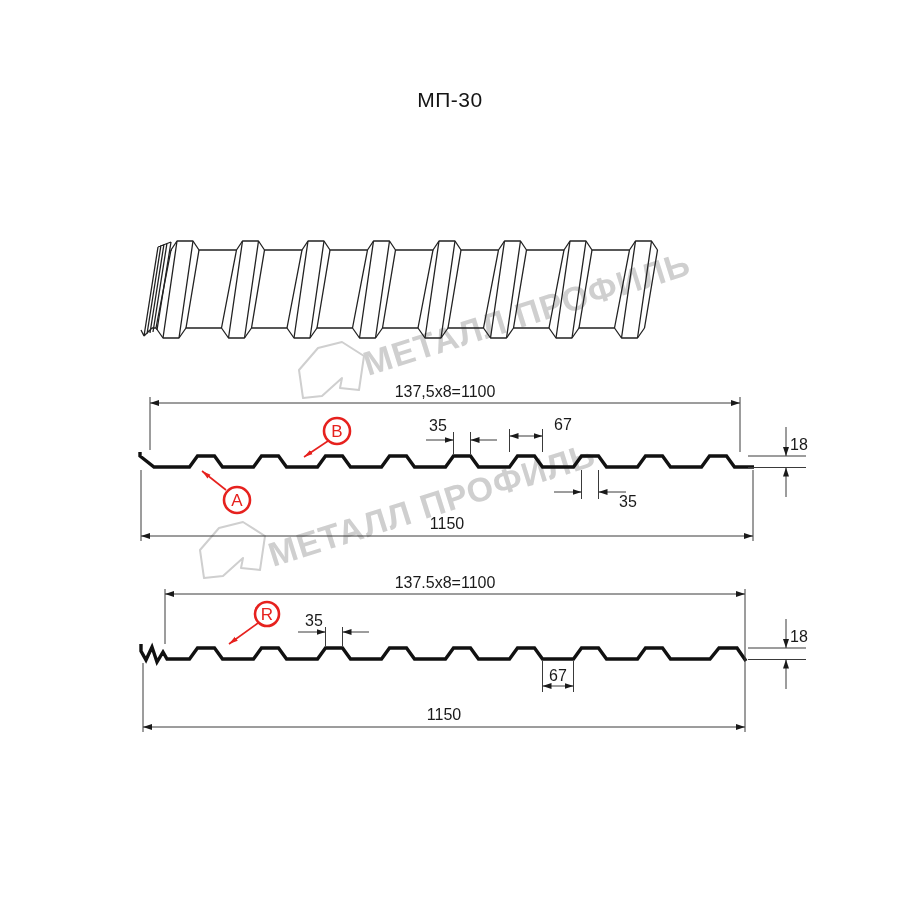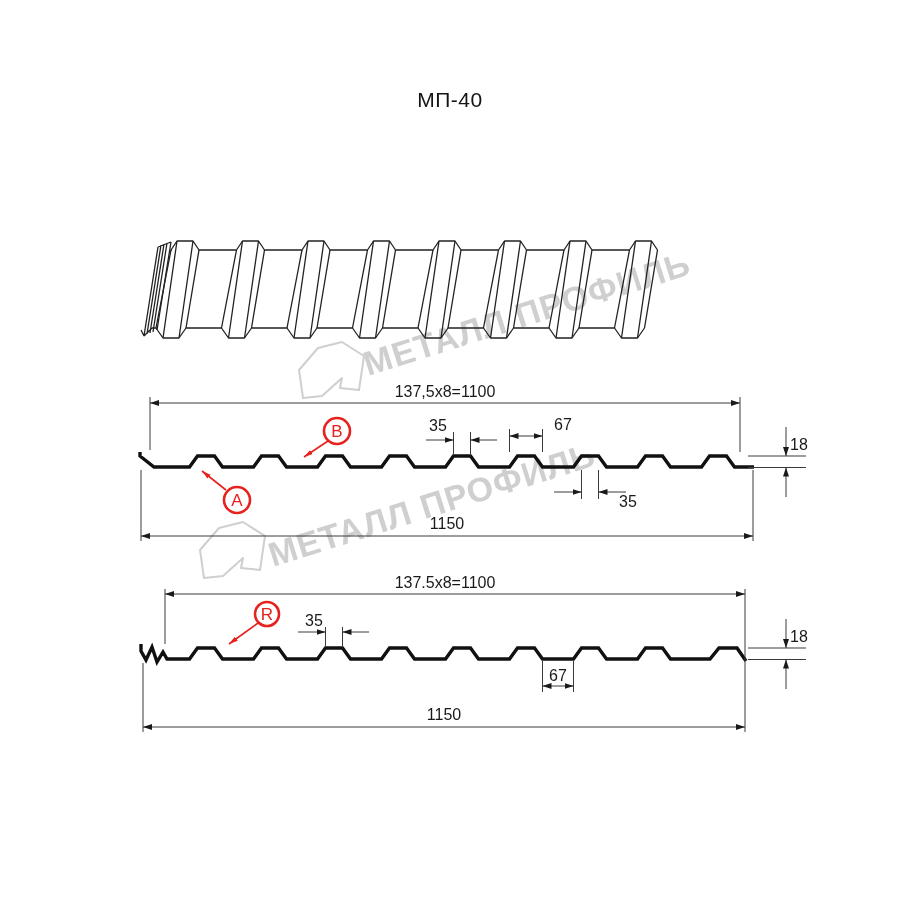--- a/index.html
+++ b/index.html
@@ -20,21 +20,21 @@
   .wmtext{font-size:34px;font-weight:bold;fill:#cfcfcf;letter-spacing:1px;}
   .redln{stroke:#e6211e;stroke-width:1.6;fill:none;}
   .redcirc{stroke:#e6211e;stroke-width:2.6;fill:none;}
 </style>
 </head>
 <body>
 
 <div class="page">
 
   <div class="hdr">
-    <div class="subtitle">МП-40</div>
+    <div class="subtitle">МП-30</div>
   </div>
 
   <svg width="900" height="900" viewBox="0 0 900 900">
     <defs>
       <marker id="dimA" orient="auto-start-reverse" markerWidth="12" markerHeight="8" refX="9" refY="3" markerUnits="userSpaceOnUse">
         <path d="M0,0 L9,3 L0,6 Z" fill="#1a1a1a"></path>
       </marker>
       <marker id="redA" orient="auto" markerWidth="12" markerHeight="8" refX="9" refY="3" markerUnits="userSpaceOnUse">
         <path d="M0,0.5 L9,3 L0,5.5 Z" fill="#e6211e"></path>
       </marker>

